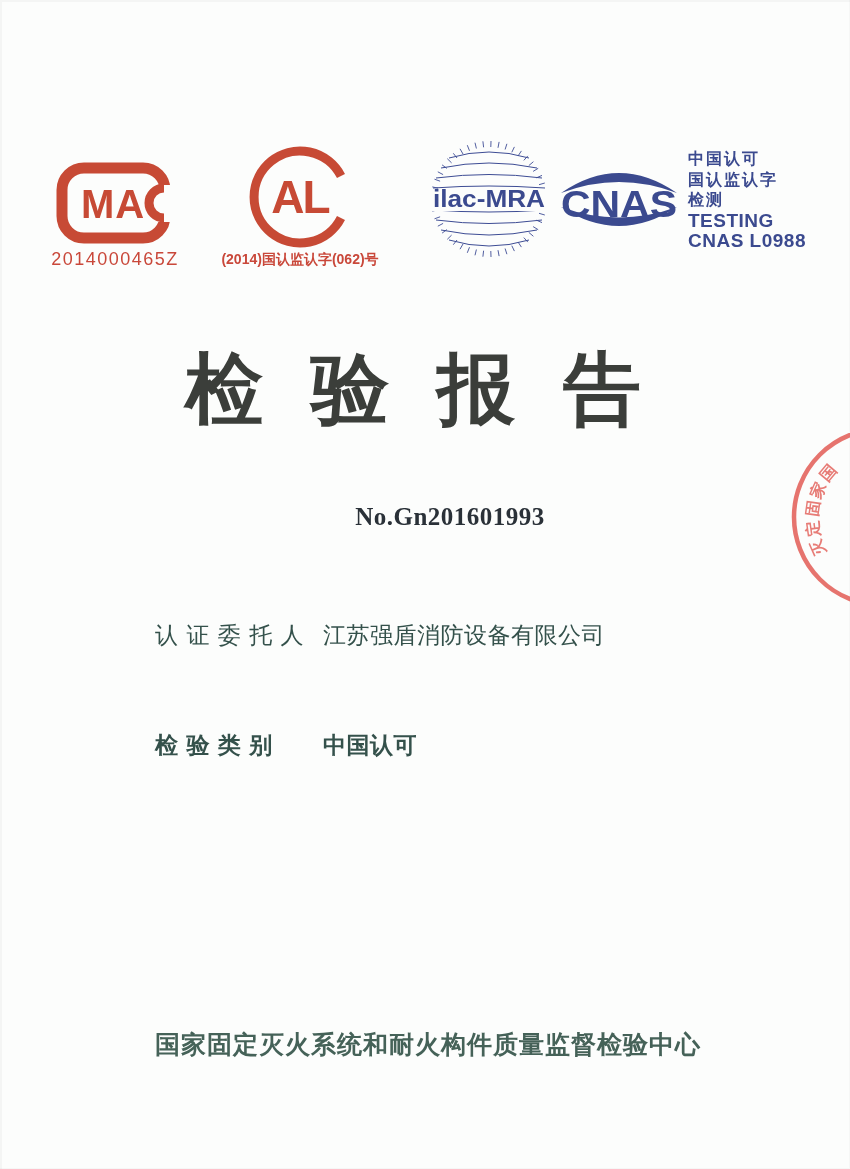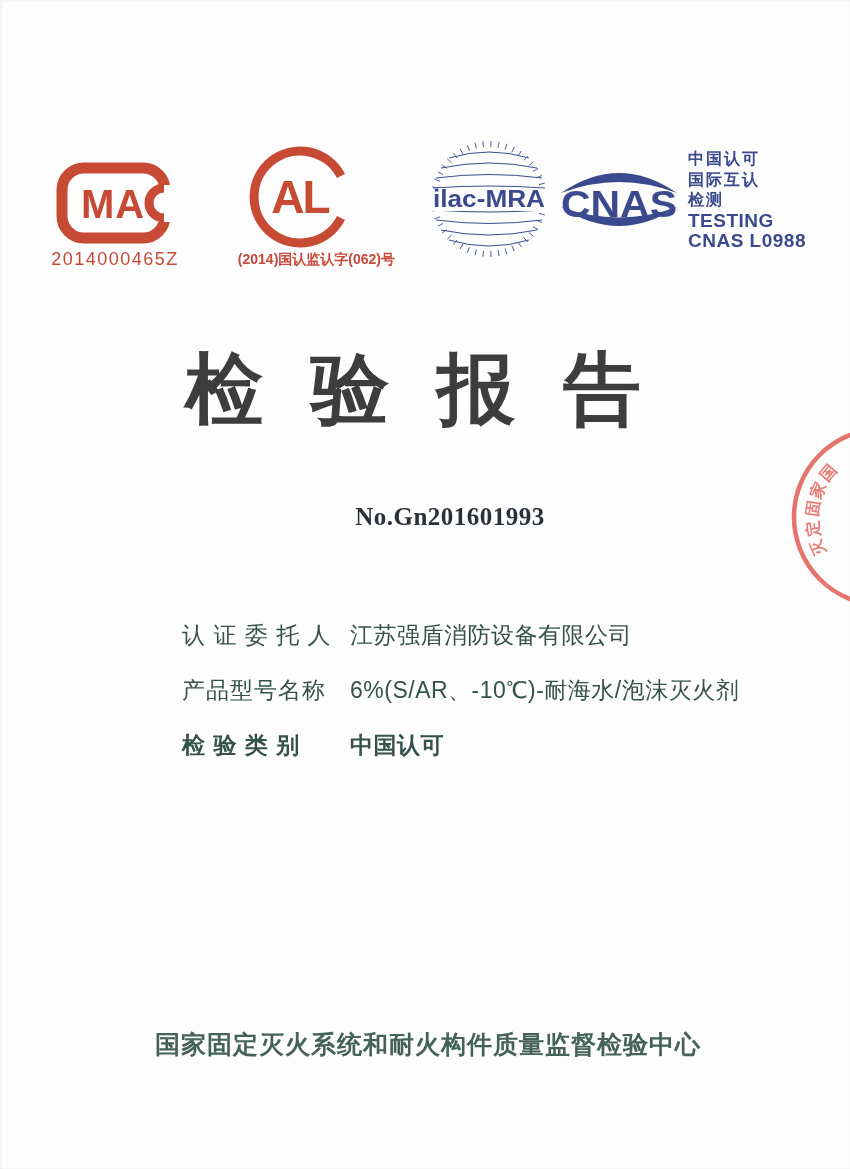--- a/index.html
+++ b/index.html
@@ -6,35 +6,35 @@
   .page{
     position:relative;width:850px;height:1169px;overflow:hidden;
     background:#fcfdfc;
     box-shadow:inset 2px 2px 0 rgba(90,100,95,.05), inset -1px -1px 0 rgba(90,100,95,.04);
     font-family:"Liberation Sans", sans-serif;
   }
   .abs{position:absolute;}
   
   .cma-number{left:50px;top:249px;width:130px;text-align:center;
     font-size:18px;letter-spacing:1.5px;color:#c9483a;font-weight:500;}
-  .al-caption{left:205px;top:251px;width:190px;text-align:right;
+  .al-caption{left:205px;top:251px;width:190px;text-align:center;
     font-size:14px;color:#c9483a;font-weight:600;}
   .cnas-caption{left:688px;top:149px;color:#3b4a8f;line-height:20.5px;}
   .cnas-caption .zh{font-size:16px;font-weight:700;letter-spacing:2px;}
   .cnas-caption .en{font-size:19px;font-weight:700;letter-spacing:.5px;}
   
   .doc-title{left:0;width:850px;top:338px;text-align:center;
     font-size:78px;font-weight:700;letter-spacing:48px;color:#3b3e3a;
     transform:translateX(12px);white-space:nowrap;}
   .report-no{left:0;width:850px;top:503px;text-align:center;
     font-family:"Liberation Serif", serif;font-weight:700;font-size:25px;
     letter-spacing:.5px;color:#2a3138;transform:translateX(25px);}
   
   .field-row{left:155px;width:640px;display:flex;align-items:baseline;
-    font-size:23px;color:#34514b;font-weight:500;white-space:nowrap;margin-left:27px;}
+    font-size:23px;color:#34514b;font-weight:500;white-space:nowrap;}
   .field-label{display:inline-block;width:168px;flex:0 0 168px;letter-spacing:1px;}
   .field-value{letter-spacing:.5px;}
   
   .doc-footer{left:0;width:850px;top:1028px;text-align:center;
     font-size:25px;font-weight:700;letter-spacing:1px;color:#456258;
     transform:translateX(3px);}
   
   .stamp-char{position:absolute;font-size:16px;color:#e25c55;opacity:.8;
     font-weight:600;width:18px;text-align:center;}
   svg text{font-family:"Liberation Sans", sans-serif;}
@@ -121,21 +121,21 @@
   </svg>
 
   <svg class="abs" style="left:556px;top:151px;" width="126" height="96" viewBox="0 0 126 96">
     <path d="M 5 42 Q 63 2 121 42 Q 63 20 5 42 Z" fill="#3b4a8f"></path>
     <text x="63" y="66" text-anchor="middle" font-size="36" font-weight="800" fill="#3b4a8f" textLength="116" lengthAdjust="spacingAndGlyphs">CNAS</text>
     <path d="M 5 56 Q 63 94 121 56 Q 63 77 5 56 Z" fill="#3b4a8f"></path>
   </svg>
 
   <div class="abs cnas-caption">
     <div class="zh">中国认可</div>
-    <div class="zh">国际互认</div>
+    <div class="zh">国认监认字</div>
     <div class="zh">检测</div>
     <div class="en">TESTING</div>
     <div class="en">CNAS L0988</div>
   </div>
 
   <div class="abs doc-title">检验报告</div>
 
   <div class="abs report-no">No.Gn201601993</div>
 
   <div>
@@ -146,24 +146,20 @@
     <span class="stamp-char" style="left:810px;top:480px;transform:rotate(-66deg);">家</span>
     <span class="stamp-char" style="left:805px;top:498px;transform:rotate(-82deg);">固</span>
     <span class="stamp-char" style="left:805px;top:518px;transform:rotate(-98deg);">定</span>
     <span class="stamp-char" style="left:810px;top:537px;transform:rotate(-114deg);">灭</span>
   </div>
 
   <div class="abs field-row" style="top:620px;">
     <span class="field-label">认 证 委 托 人</span>
     <span class="field-value">江苏强盾消防设备有限公司</span>
   </div>
-  <div class="abs field-row" style="top:675px;">
-    <span class="field-label">产品型号名称</span>
-    <span class="field-value">6%(S/AR、-10℃)-耐海水/泡沫灭火剂</span>
-  </div>
   <div class="abs field-row" style="top:730px;font-weight:bold;">
     <span class="field-label">检 验 类 别</span>
     <span class="field-value">中国认可</span>
   </div>
 
   <div class="abs doc-footer">国家固定灭火系统和耐火构件质量监督检验中心</div>
 
 </div>
 
 </body></html>

